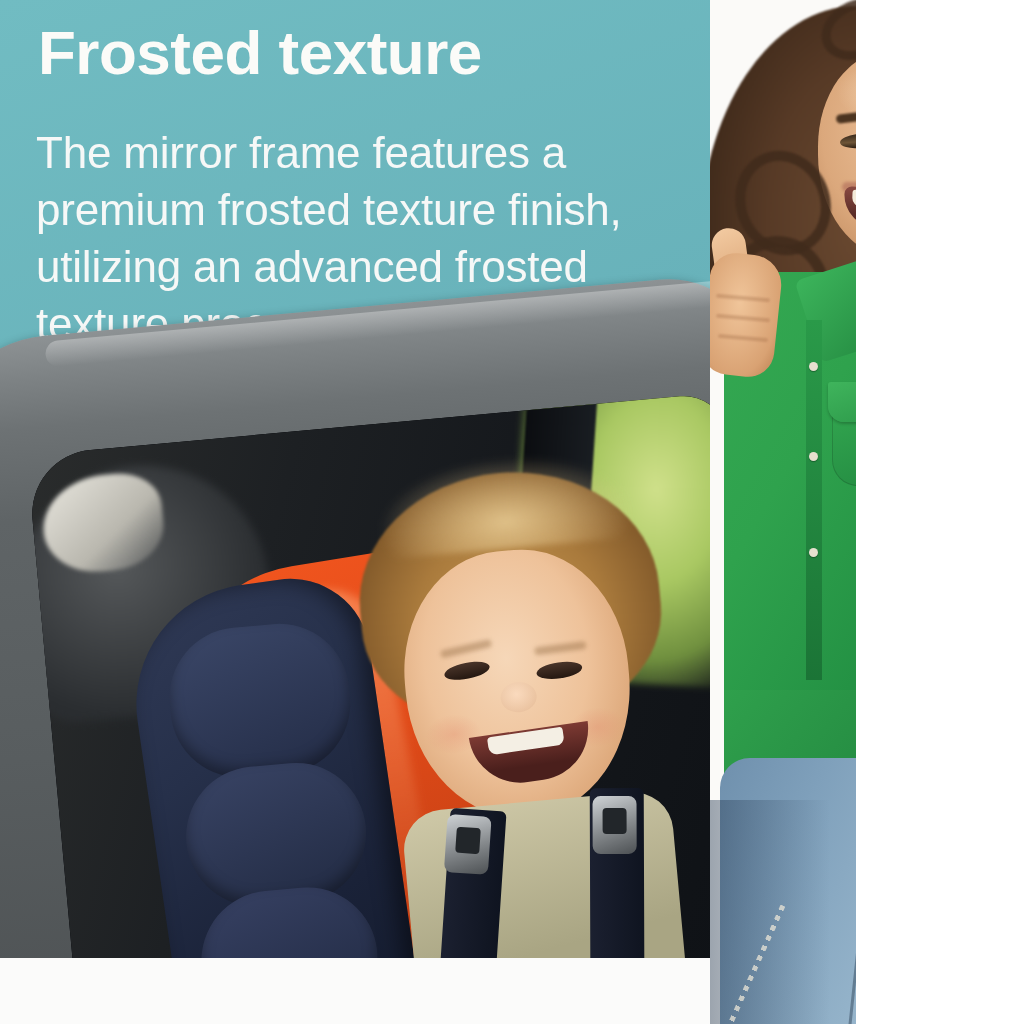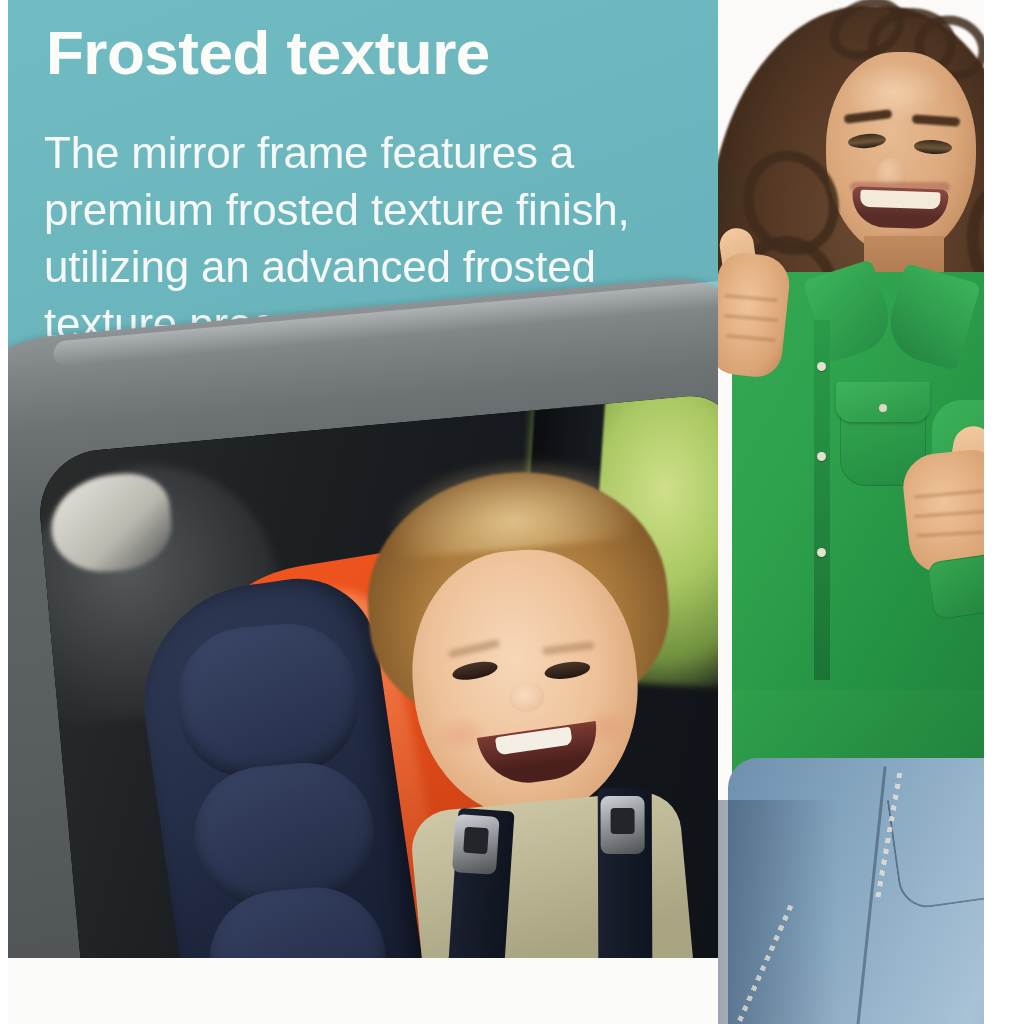--- a/index.html
+++ b/index.html
@@ -1,18 +1,18 @@
 <!DOCTYPE html>
 <html><head>
 <meta charset="utf-8">
 <style>
   html,body{margin:0;padding:0;background:#ffffff;}
   body{width:1024px;height:1024px;overflow:hidden;font-family:"Liberation Sans",sans-serif;}
 
-  #stage{position:relative;width:976px;height:1024px;background:#fbfbfa;overflow:hidden;margin-left:8px;}
+  #stage{position:relative;width:856px;height:1024px;background:#fbfbfa;overflow:hidden;}
 
   
   #left-panel{
     position:absolute;left:0;top:0;width:710px;height:958px;overflow:hidden;
     background:#6ab5bc;
   }
   #teal-bg{position:absolute;inset:0;
     background:linear-gradient(160deg,#71bcc2 0%,#68b2ba 45%,#5fa9b2 100%);}
 
   .headline{

